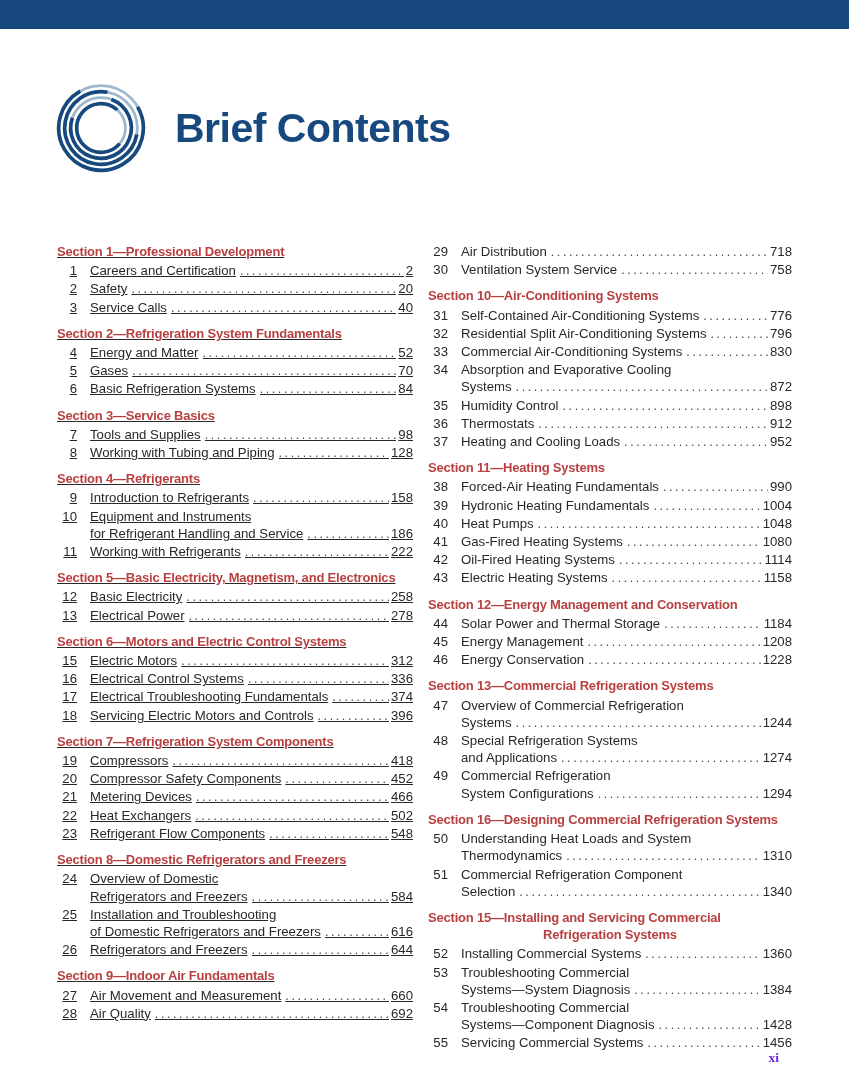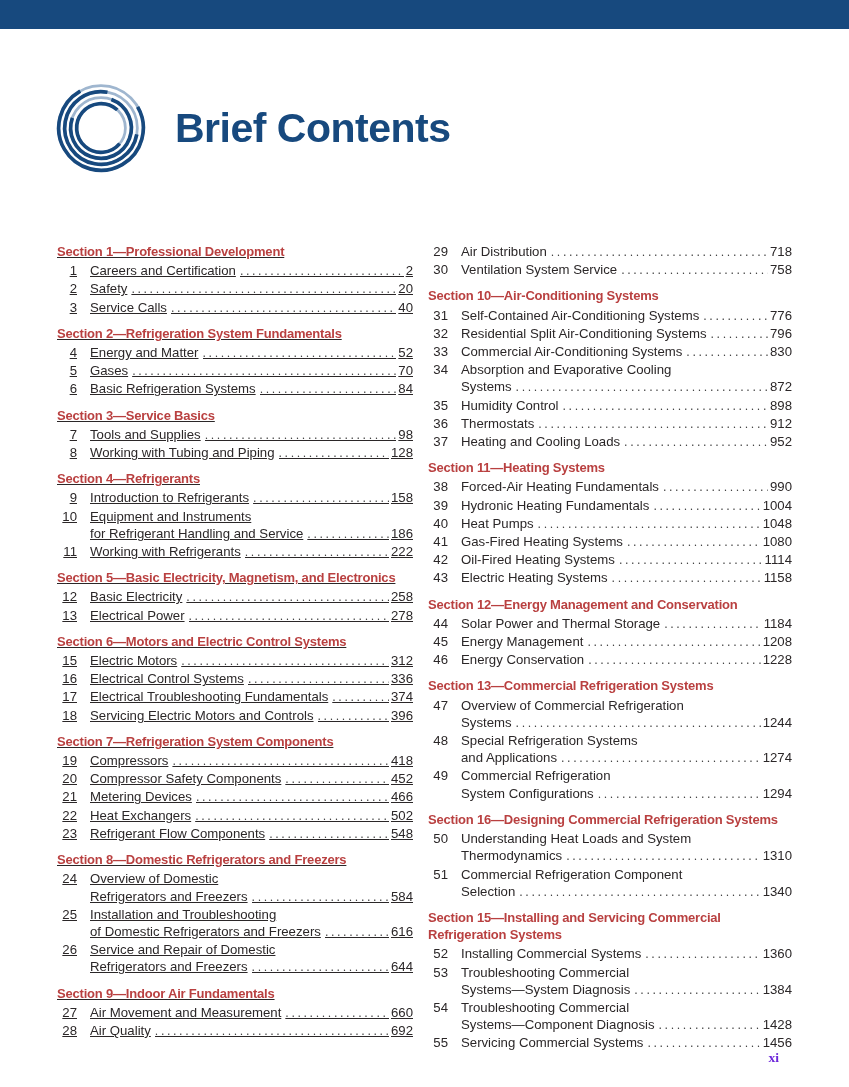--- a/index.html
+++ b/index.html
@@ -19,21 +19,21 @@
   }
   .toc { position:absolute; top:243px; left:57px; width:735px; display:flex; gap:15px; }
   .col { min-width:0; }
   .col-1 { width:356px;text-decoration:underline; }
   .col-2 { width:364px; }
   .section {
     margin:8px 0 2px 0; color:var(--red); font-weight:bold;
     font-size:13px; letter-spacing:-0.2px;
   }
   .col > .section:first-child { margin-top:0; }
-  .sec-line.cont { text-align:left; }
+  .sec-line.cont { text-align:center; }
   .entry { display:flex; }
   .num { flex:none; width:20px; text-align:right; margin-right:13px; }
   .body { flex:1; min-width:0; }
   .line { display:flex; align-items:baseline; }
   .txt { white-space:nowrap; padding-right:1px; }
   .leader { flex:1; min-width:6px; overflow:hidden; white-space:nowrap; margin:0 2px 0 3px; }
   .leader::after {
     content:"..........................................................................................................";
     letter-spacing:2.6px; color:#454545; font-size:12.5px;
   }
@@ -339,23 +339,20 @@
               <span class="txt">of Domestic Refrigerators and Freezers</span>
               <span class="leader"></span>
               <span class="pg">616</span>
             </div>
           </div>
         </div>
         <div class="entry">
           <div class="num">26</div>
           <div class="body">
             <div class="line">
-              <span class="txt">Service and Repair of Domestic</span>
-            </div>
-            <div class="line">
               <span class="txt">Refrigerators and Freezers</span>
               <span class="leader"></span>
               <span class="pg">644</span>
             </div>
           </div>
         </div>
         <div class="section">
           <div class="sec-line">Section 9—Indoor Air Fundamentals</div>
         </div>
         <div class="entry">

